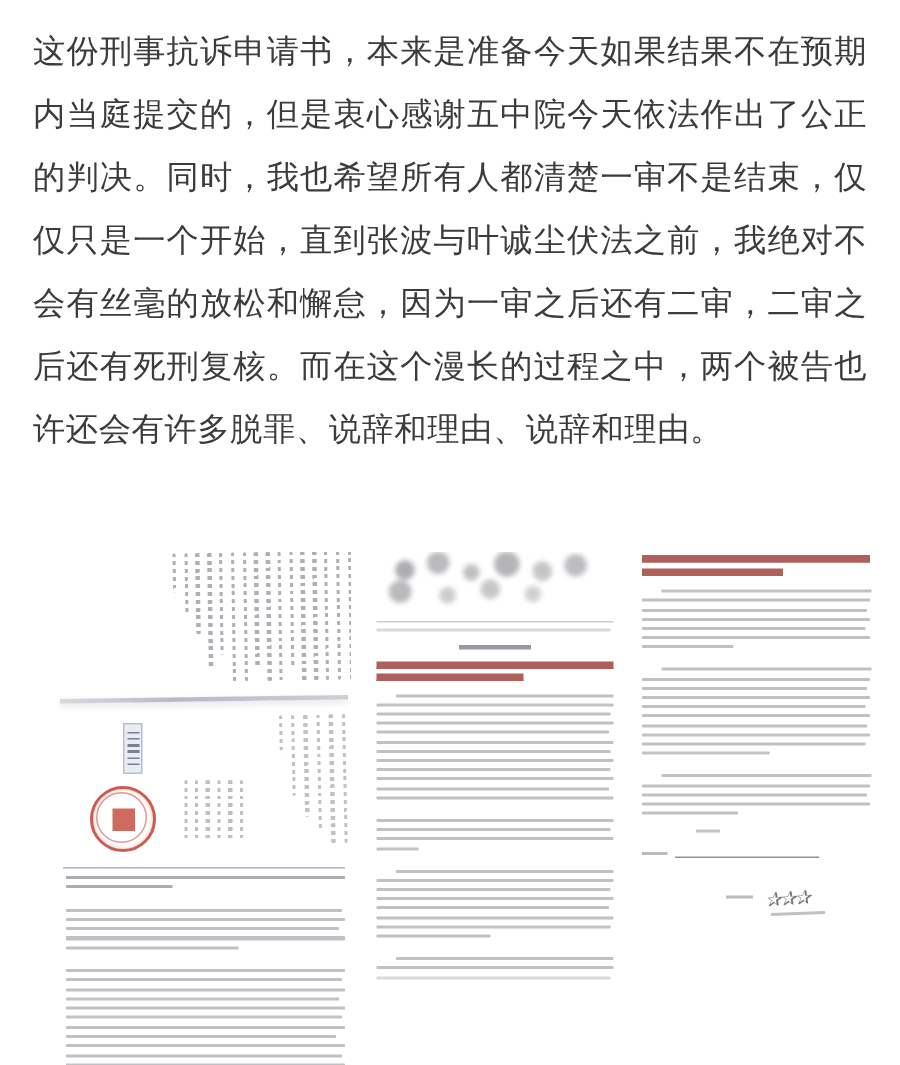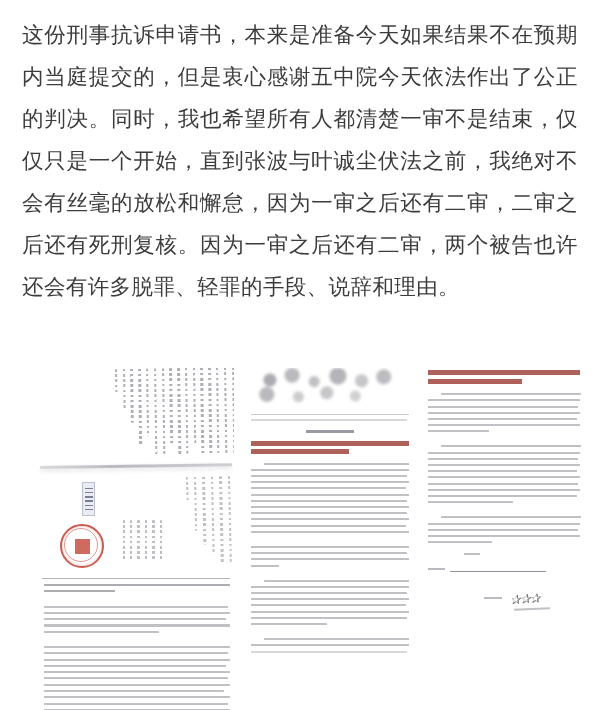--- a/index.html
+++ b/index.html
@@ -285,21 +285,21 @@
     left: 30px; top: 17px;
     width: 36px; height: 1.8px;
     background: #8c8c96; opacity: .55;
     transform: rotate(-2deg);
   }
 </style>
 </head>
 <body>
 
 <div class="statement">
-  <p>这份刑事抗诉申请书，本来是准备今天如果结果不在预期内当庭提交的，但是衷心感谢五中院今天依法作出了公正的判决。同时，我也希望所有人都清楚一审不是结束，仅仅只是一个开始，直到张波与叶诚尘伏法之前，我绝对不会有丝毫的放松和懈怠，因为一审之后还有二审，二审之后还有死刑复核。因为一审之后还有二审，两个被告也许还会有许多脱罪、轻罪的手段、说辞和理由。</p>
+  <p>这份刑事抗诉申请书，本来是准备今天如果结果不在预期内当庭提交的，但是衷心感谢五中院今天依法作出了公正的判决。同时，我也希望所有人都清楚一审不是结束，仅仅只是一个开始，直到张波与叶诚尘伏法之前，我绝对不会有丝毫的放松和懈怠，因为一审之后还有二审，二审之后还有死刑复核。而在这个漫长的过程之中，两个被告也许还会有许多脱罪、说辞和理由、说辞和理由。</p>
 </div>
 
 <div class="docs">
 
   <div class="doc-col" id="doc-left">
 
     <div class="vsheet">
       <div class="vcol s1"></div>
         <div class="vcol s1"></div>
         <div class="vcol s1"></div>

